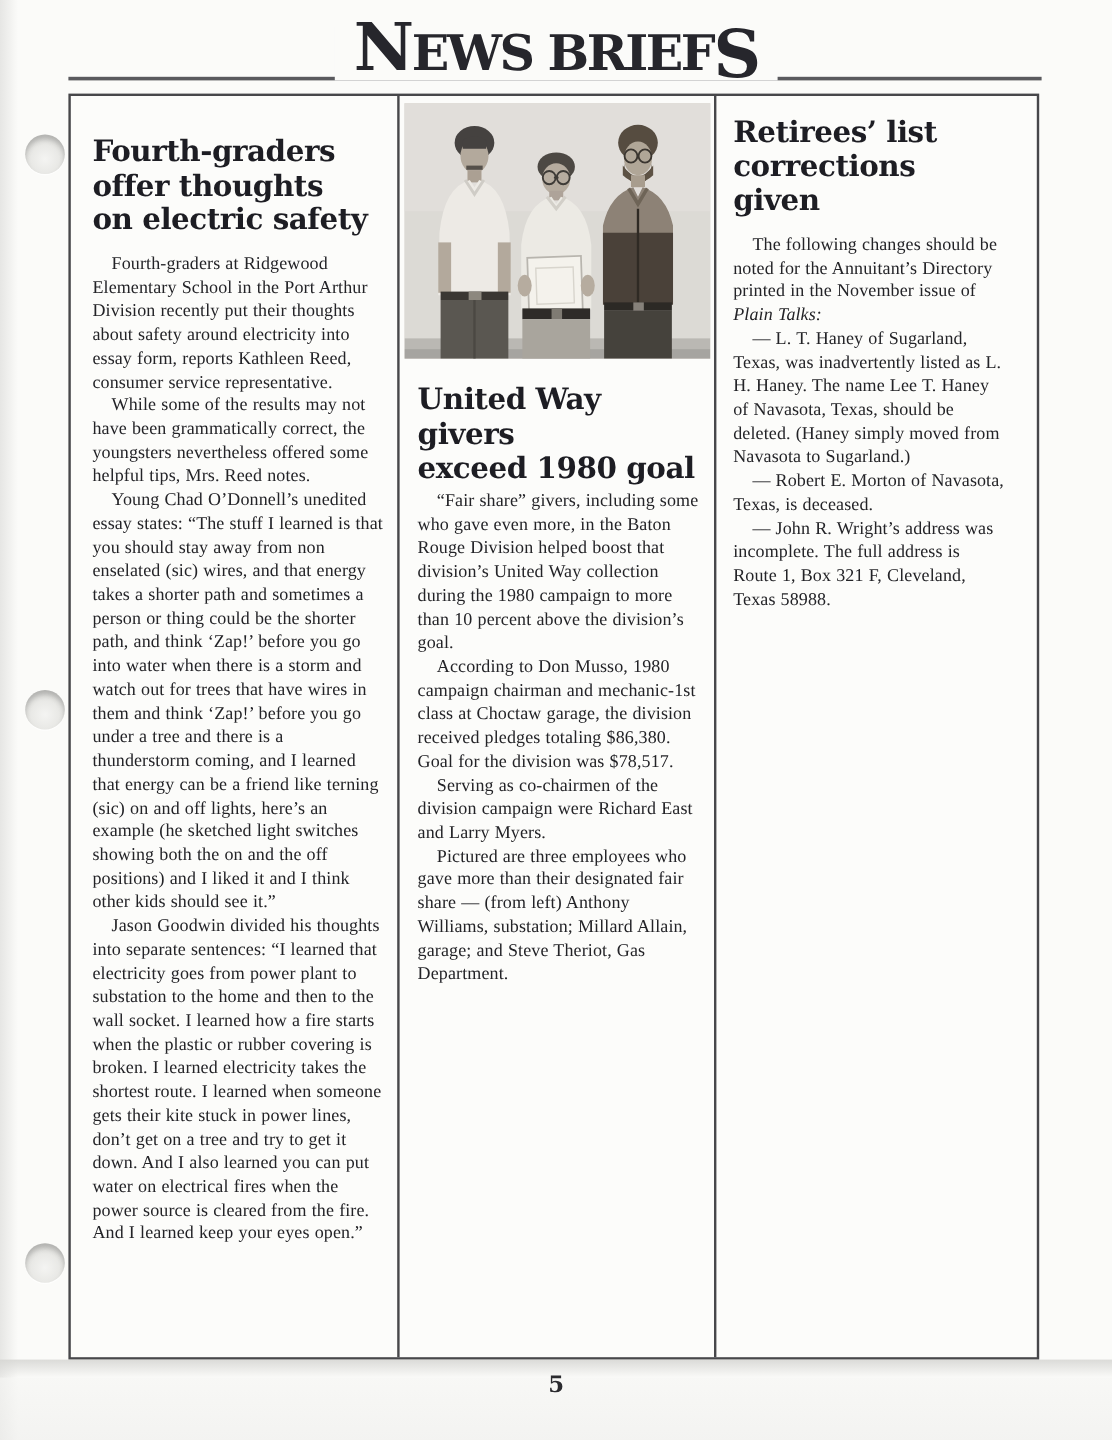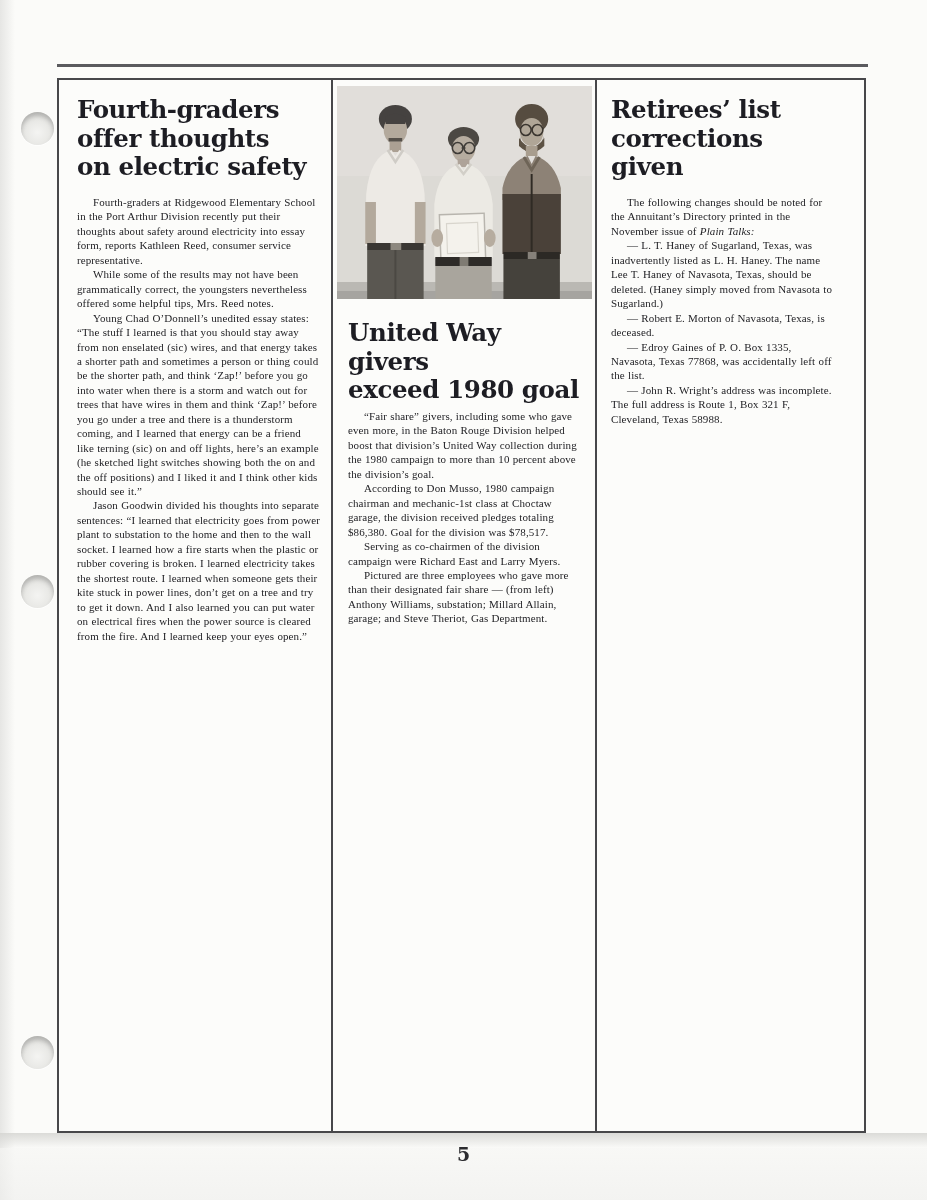--- a/index.html
+++ b/index.html
@@ -34,30 +34,30 @@
   .masthead-text .cap-last{vertical-align:-6px;}
 
   
   .columns-box{
     position:absolute;left:57px;top:78px;width:809px;height:1055px;
     border:2px solid #47474a;box-sizing:border-box;
     display:grid;grid-template-columns:274px 264px auto;background:#fcfcfa;
   }
   .col{box-sizing:border-box;min-width:0;}
   .col-1,.col-2{border-right:2px solid #47474a;}
-  .col-1{padding:2px 10px 0 18px;}
+  .col-1{padding:18px 10px 0 18px;}
   .col-3{padding:2px 26px 0 14px;}
 
   .article-title{
     font-family:"DejaVu Serif",serif;font-weight:bold;color:#1d1d23;
     font-size:24.5px;line-height:1.17;letter-spacing:-0.4px;
     margin:14px 0 13px 0;
   }
   .col-2 .article-title{margin:20px 10px 4px 15px;}
-  .article-body{font-size:11px;line-height:1.315;letter-spacing:0.1px;word-spacing:0.4px;}
+  .article-body{font-size:15px;line-height:1.315;letter-spacing:0.1px;word-spacing:0.4px;}
   .col-2 .article-body{margin:0 9px 12px 15px;}
   .para{margin:0;text-indent:16px;}
   .para em{font-style:italic;}
 
   
   .photo{margin:6px 3px 0 4px;height:213px;background:#dcdad5;overflow:hidden;}
   .photo svg{display:block;width:100%;height:100%;}
 
   .footer-page-number{
     position:absolute;top:1143px;left:0;right:0;text-align:center;z-index:4;
@@ -72,20 +72,21 @@
   <div class="scan-left"></div>
   <div class="scan-band-bottom"></div>
   <div class="scan-bottom-area"></div>
 
   <div class="hole hole-1"></div>
   <div class="hole hole-2"></div>
   <div class="hole hole-3"></div>
 
   <header class="masthead-row">
     <div class="masthead-rule"></div>
+    <h1 class="masthead-text"><span class="cap cap-first">N</span>EWS BRIEF<span class="cap cap-last">S</span></h1>
   </header>
 
   <main class="columns-box">
 
     <article class="col col-1">
       <h2 class="article-title">Fourth-graders<br>offer thoughts<br>on electric safety</h2>
       <div class="article-body">
           <p class="para"><span>Fourth-graders at Ridgewood Elementary School in the Port Arthur Division recently put their thoughts about safety around electricity into essay form, reports Kathleen Reed, consumer service representative.</span></p>
           <p class="para"><span>While some of the results may not have been grammatically correct, the youngsters nevertheless offered some helpful tips, Mrs. Reed notes.</span></p>
           <p class="para"><span>Young Chad O’Donnell’s unedited essay states: “The stuff I learned is that you should stay away from non enselated (sic) wires, and that energy takes a shorter path and sometimes a person or thing could be the shorter path, and think ‘Zap!’ before you go into water when there is a storm and watch out for trees that have wires in them and think ‘Zap!’ before you go under a tree and there is a thunderstorm coming, and I learned that energy can be a friend like terning (sic) on and off lights, here’s an example (he sketched light switches showing both the on and the off positions) and I liked it and I think other kids should see it.”</span></p>
@@ -164,21 +165,20 @@
           <p class="para"><span>Pictured are three employees who gave more than their designated fair share — (from left) Anthony Williams, substation; Millard Allain, garage; and Steve Theriot, Gas Department.</span></p>
         </div>
     </article>
 
     <article class="col col-3">
       <h2 class="article-title">Retirees’ list<br>corrections given</h2>
       <div class="article-body">
           <p class="para"><span>The following changes should be noted for the Annuitant’s Directory printed in the November issue of </span><em>Plain Talks:</em></p>
           <p class="para"><span>— L. T. Haney of Sugarland, Texas, was inadvertently listed as L. H. Haney. The name Lee T. Haney of Navasota, Texas, should be deleted. (Haney simply moved from Navasota to Sugarland.)</span></p>
           <p class="para"><span>— Robert E. Morton of Navasota, Texas, is deceased.</span></p>
-          <p class="para"><span>— Edroy Gaines of P. O. Box 1335, Navasota, Texas 77868, was accidentally left off the list.</span></p>
           <p class="para"><span>— John R. Wright’s address was incomplete. The full address is Route 1, Box 321 F, Cleveland, Texas 58988.</span></p>
         </div>
     </article>
 
   </main>
 
   <footer class="footer-page-number">5</footer>
 </div>
 
 </body></html>

